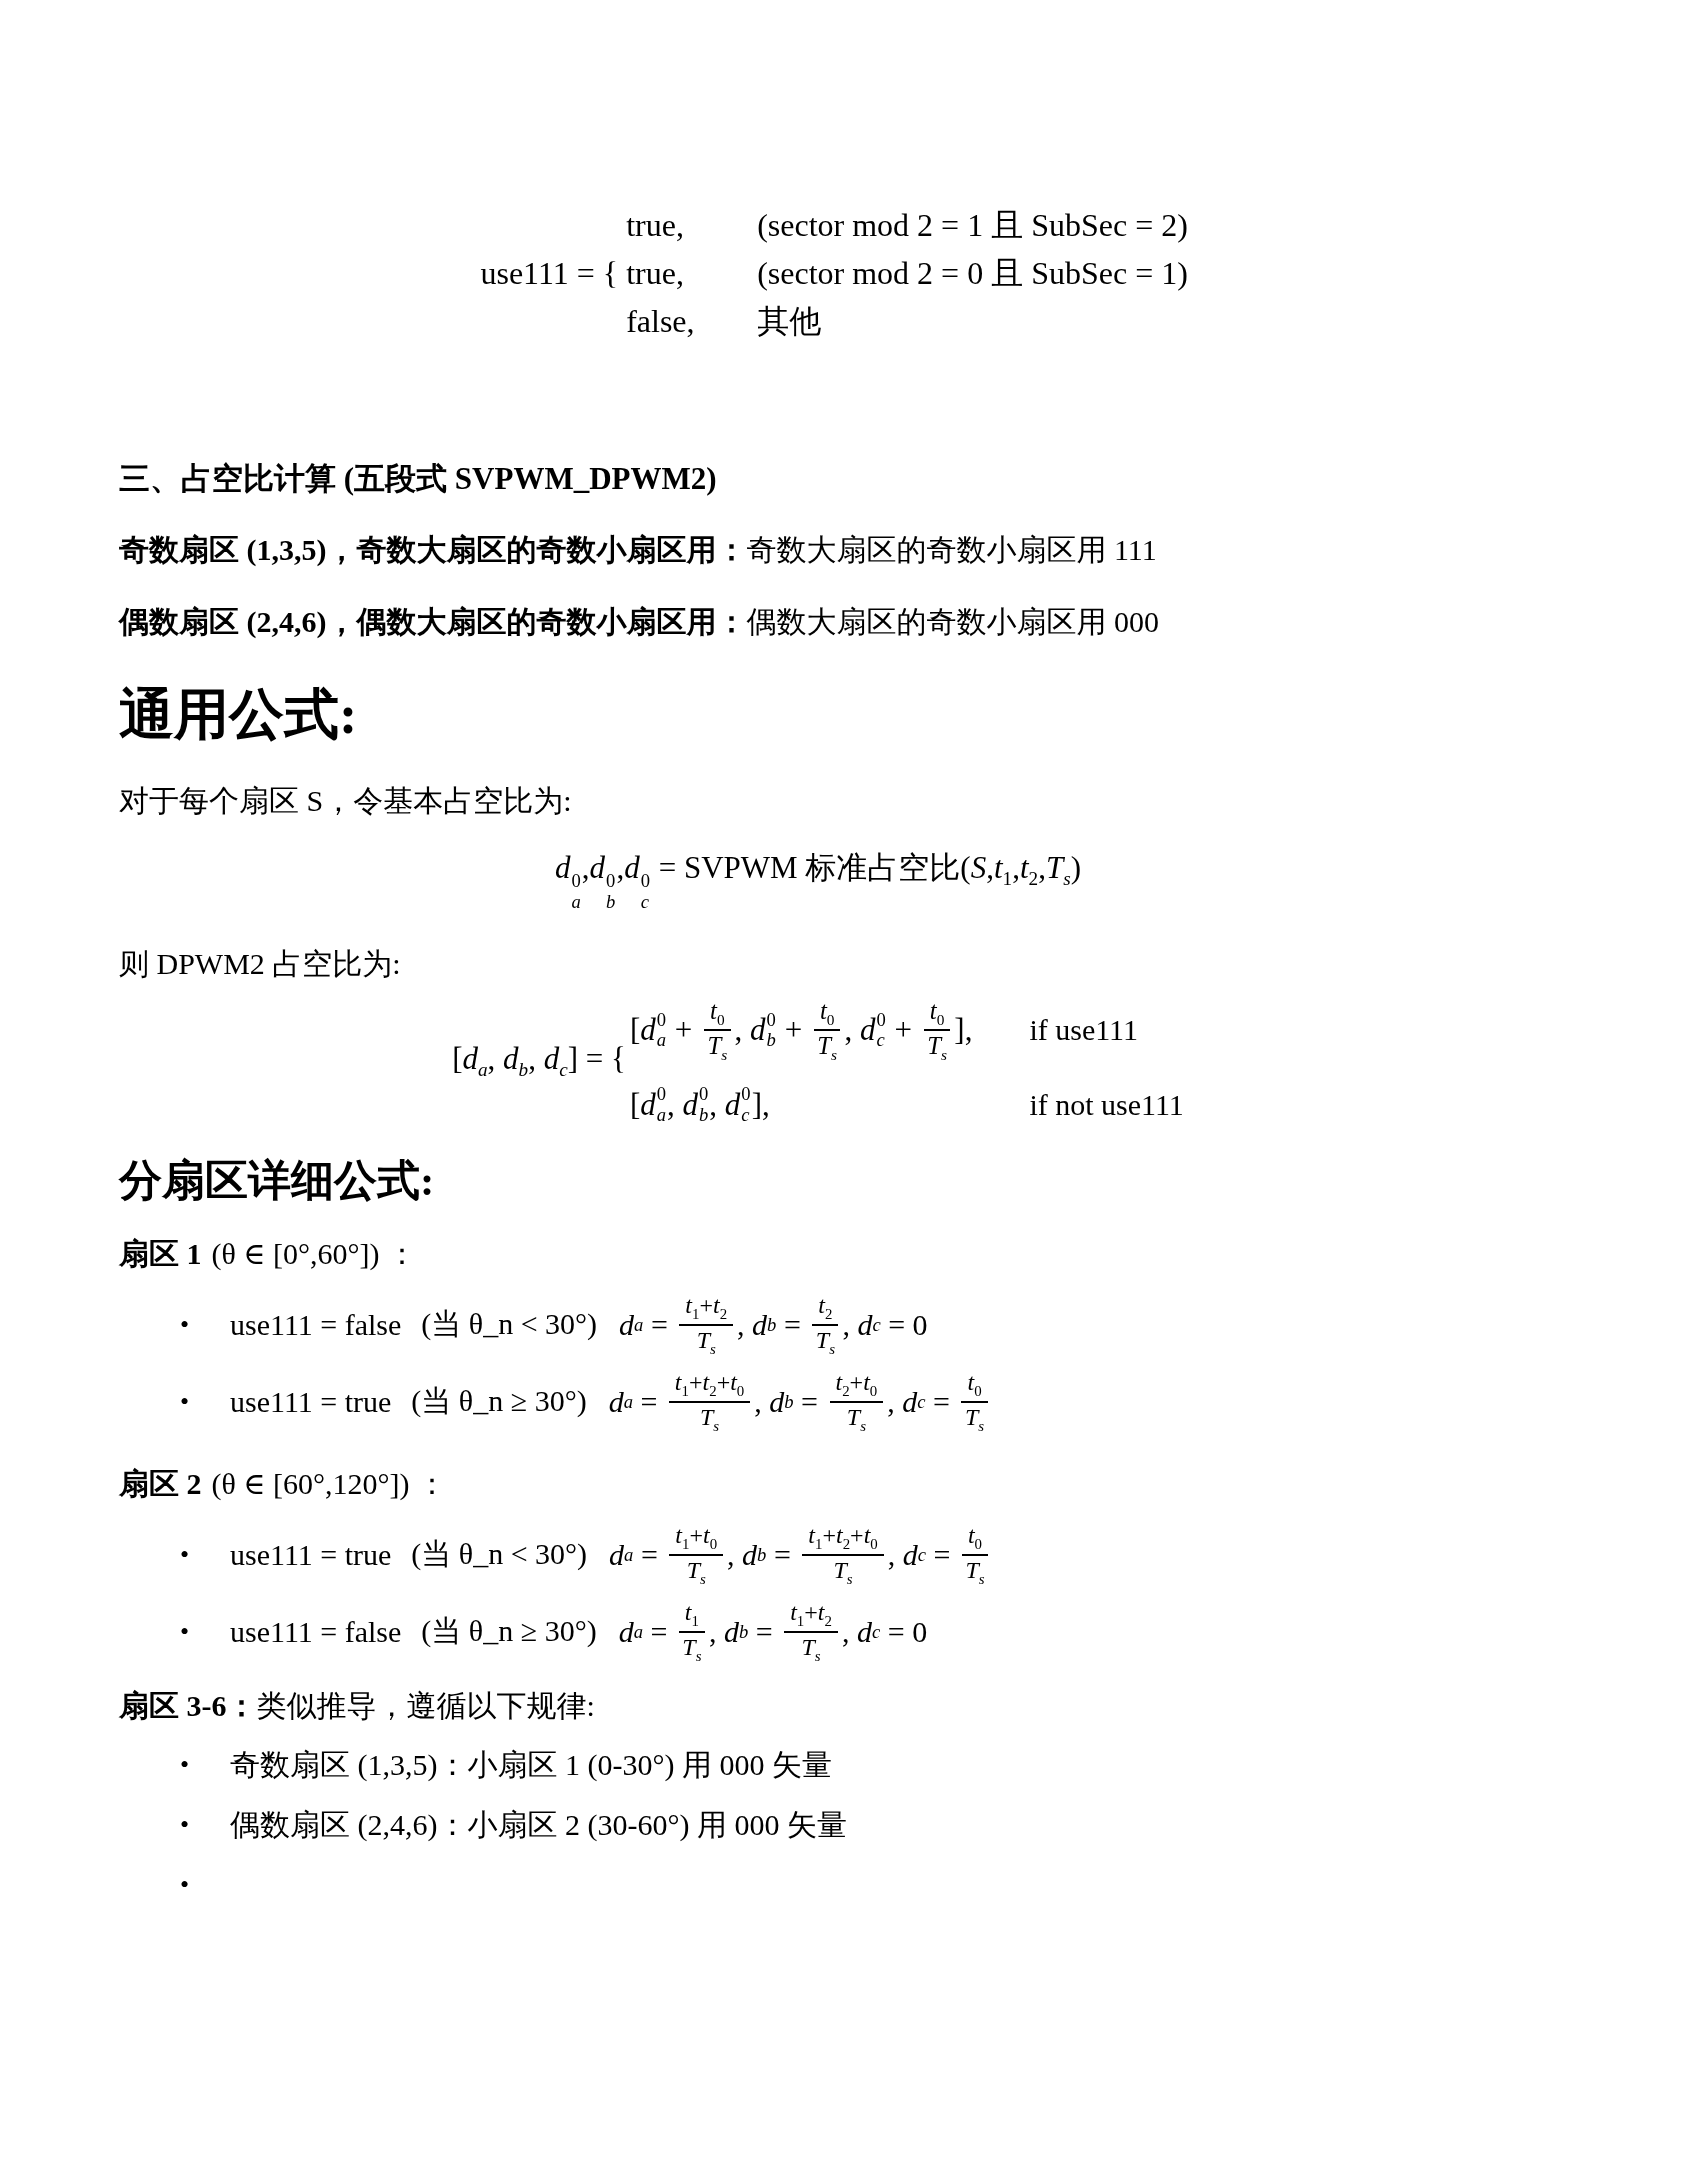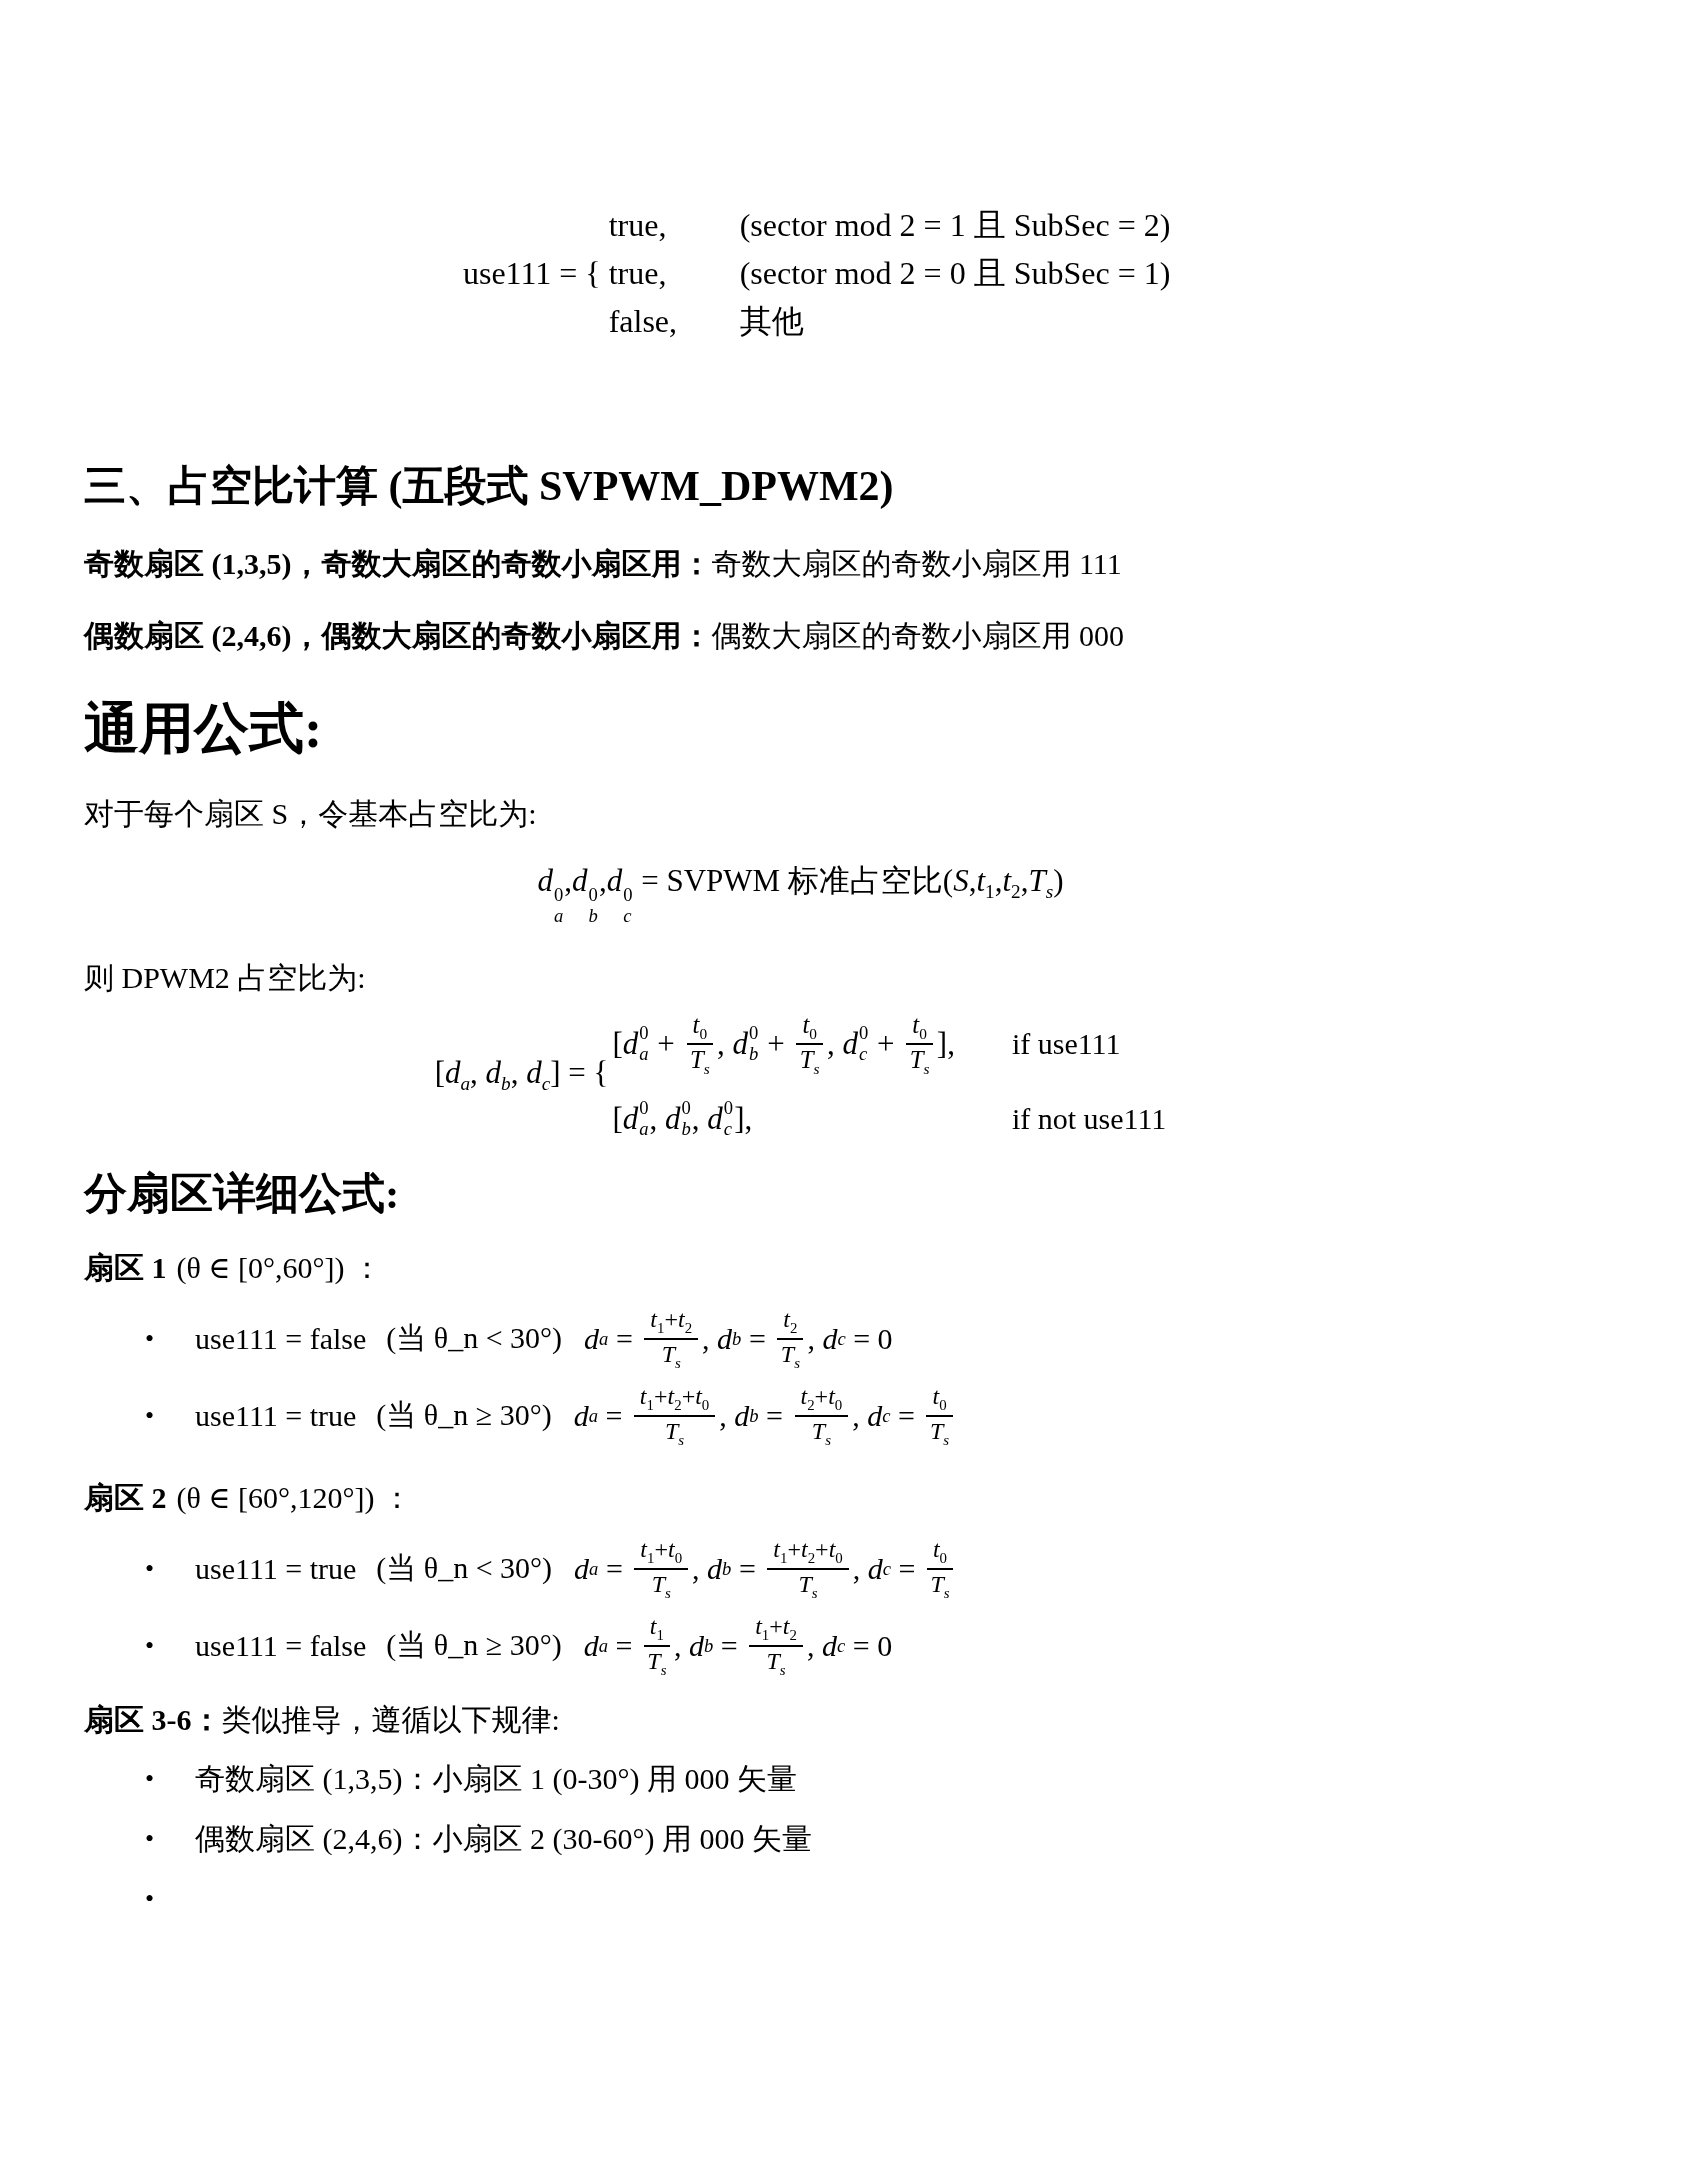--- a/index.html
+++ b/index.html
@@ -4,21 +4,21 @@
 <style>
   html, body { margin:0; padding:0; background:#e8e8e8; }
   .page {
     position:relative;
     width:1683px; height:2178px;
     margin:0 auto;
     background:#ffffff;
     color:#000000;
     font-family:"Liberation Serif","DejaVu Serif",serif;
     box-sizing:border-box;
-    padding:201px 166px 0 84px;
+    padding:201px 166px 0 119px;
     overflow:hidden;
   }
   .mi { font-style:italic; }
   .mn { font-style:normal; }
   [data-math] span { white-space:pre; }
 
   
   .frac { display:inline-flex; flex-direction:column; vertical-align:middle;
           text-align:center; margin:0 4px; font-size:0.80em; line-height:1.15; }
   .frac .num { display:block; border-bottom:2px solid #000; padding:0 6px 1px; }
@@ -30,21 +30,21 @@
         font-size:0.60em; line-height:1.12; vertical-align:-0.52em; margin:0 1px 0 1px; }
   sub { font-size:0.62em; }
 
   
   .eq-use111 { width:fit-content; margin:0 auto; font-size:32px; }
   .eqrow { display:flex; line-height:48px; }
   .eqlbl { width:170px; text-align:right; white-space:pre; }
   .eqval { width:109px; margin-left:8px; }
   .eqcond { margin-left:22px; }
 
-  h1 { font-size:42px; font-weight:bold; margin:115px 0 0 0; line-height:1.25; }
+  h1 { font-size:31px; font-weight:bold; margin:115px 0 0 0; line-height:1.25; }
   h2 { font-size:55px; font-weight:bold; margin:38px 0 0 0; line-height:1.25; }
   h3 { font-size:43px; font-weight:bold; margin:28px 0 0 0; line-height:1.25; }
 
   .body-line { font-size:30px; line-height:42px; margin-top:30px; }
   .intro { margin-top:40px; }
   .lead-bold { font-weight:bold; }
 
   .formula-b { margin-top:20px; text-align:center; font-size:31px; line-height:51px; }
 
   .formula-c { margin-top:12px; display:flex; justify-content:center; align-items:center; font-size:31px; }

